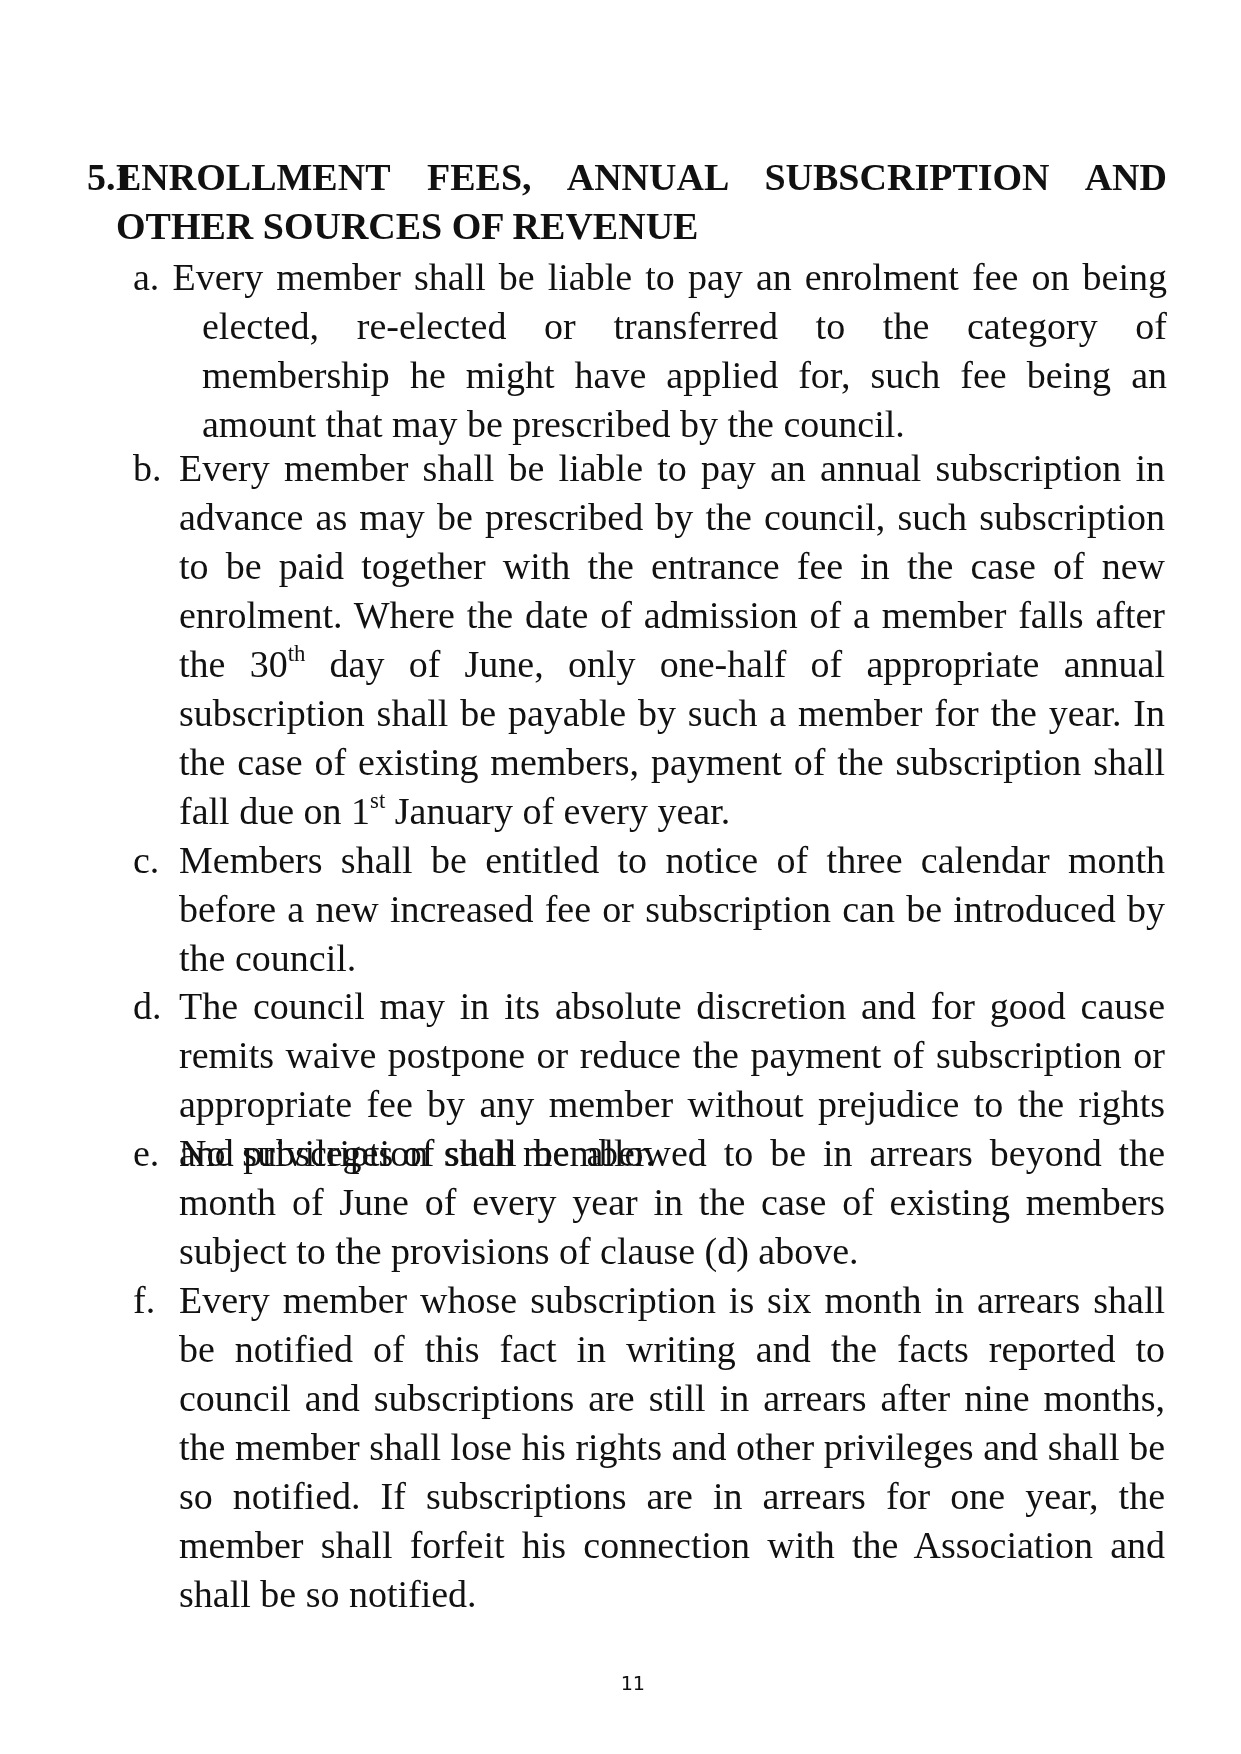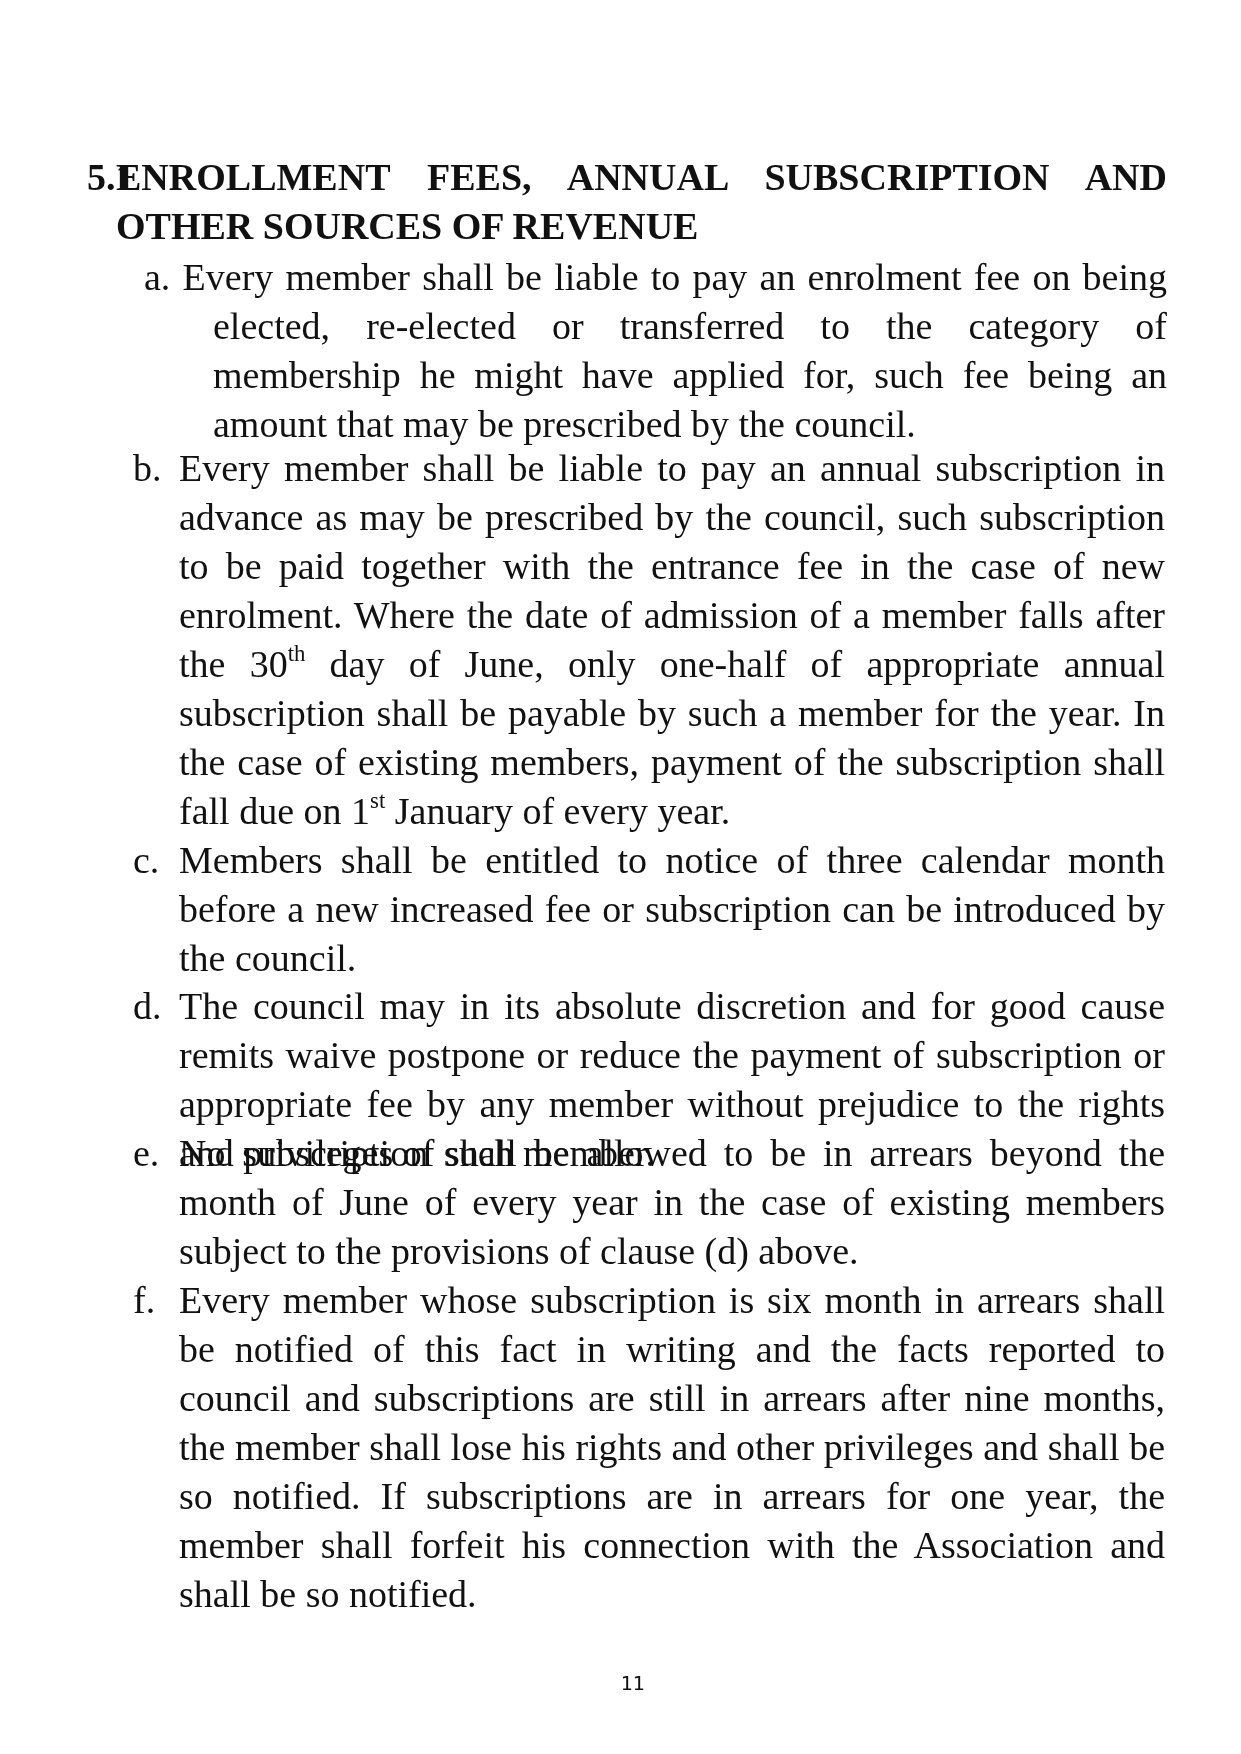--- a/index.html
+++ b/index.html
@@ -6,21 +6,21 @@
   body { width: 1241px; height: 1754px; position: relative; overflow: hidden; color: #111; }
   .page { position: absolute; left: 0; top: 0; width: 1241px; height: 1754px; }
   .serif { font-family: "Liberation Serif", "DejaVu Serif", serif; font-size: 38px; line-height: 49px; }
   .heading { position: absolute; left: 87px; top: 153px; width: 1080px; font-weight: bold; }
   .heading .num { position: absolute; left: 0; top: 0; }
   .heading .title { margin-left: 29px; display: block; text-align: justify; text-align-last: left; font-family: Liberation Serif, serif; }
   .item { position: absolute; left: 133px; width: 1032px; }
   .item .marker { position: absolute; left: 0; top: 0; }
   .item .text { margin-left: 46px; display: block; text-align: justify; }
   .item-a { left: 133px; top: 253px; width: 1034px; }
-  .item-a .text { margin-left: 11px; text-indent: 0; padding-left: 69px; text-indent: -69px; text-align: justify; }
+  .item-a .text { margin-left: 0; text-indent: 0; padding-left: 69px; text-indent: -69px; text-align: justify; }
   .item-b { top: 444px; }
   .item-c { top: 836px; }
   .item-d { top: 982px; }
   .item-e { top: 1129px; }
   .item-f { top: 1276px; }
   sup { font-size: 60%; line-height: 0; vertical-align: 0.7em; }
   .page-number { position: absolute; left: 0; width: 1241px; top: 1668px; text-align: center;
     font-family: "DejaVu Sans Mono", monospace; font-size: 20px; line-height: 30px; margin-left: 12px; }
 </style>
 </head>

